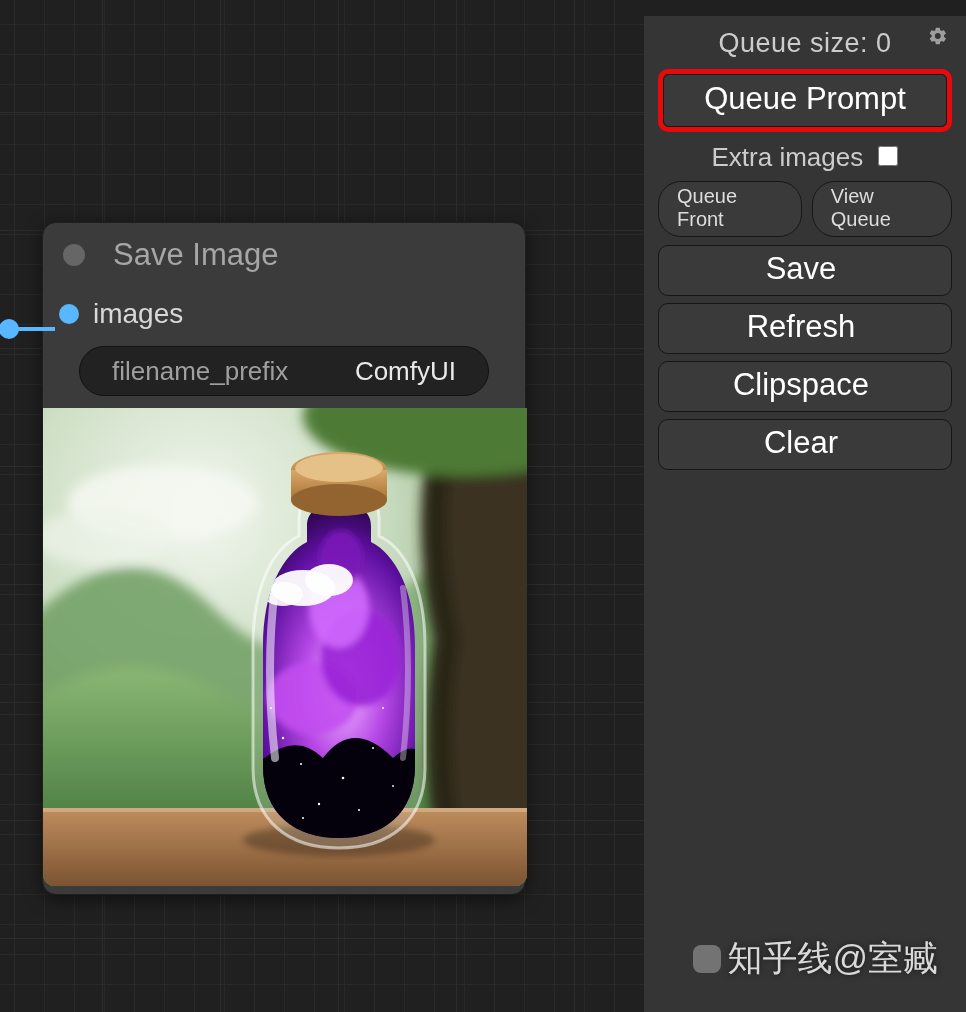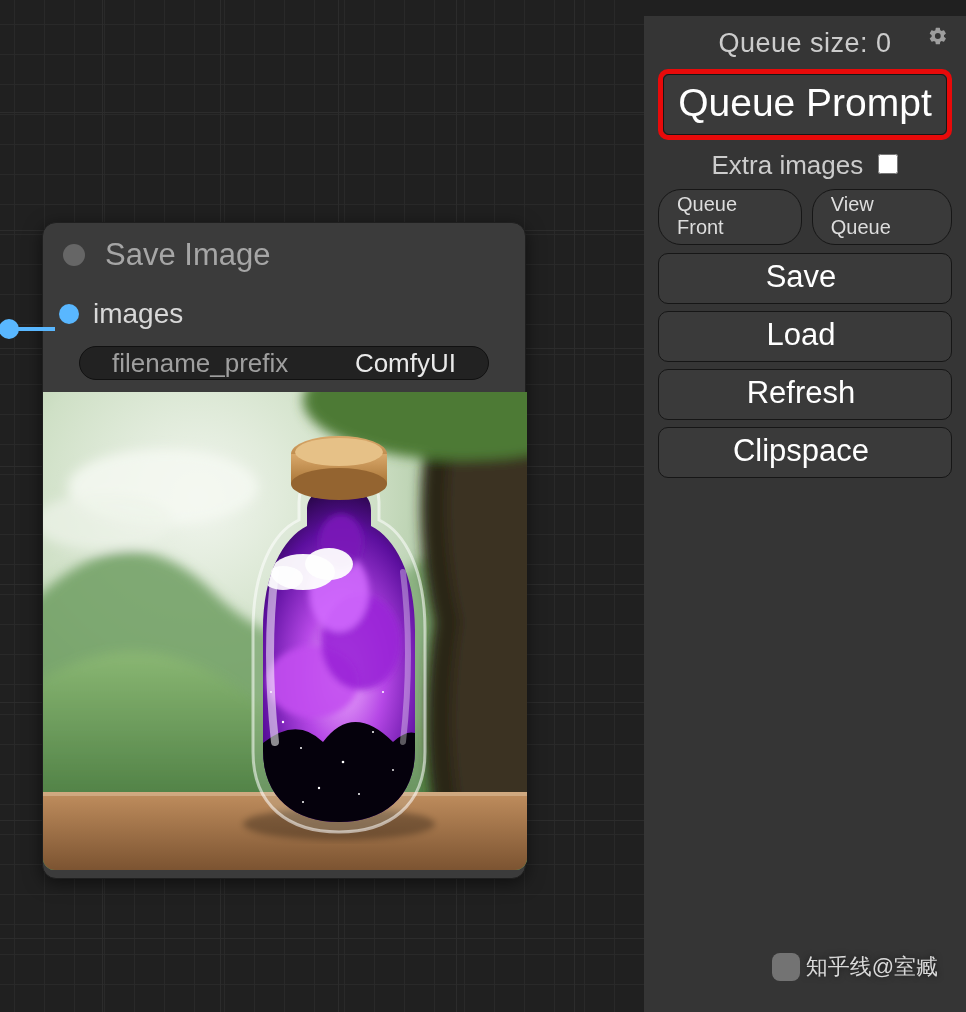--- a/index.html
+++ b/index.html
@@ -58,21 +58,21 @@
     border-radius: 10px;
     padding: 0;
     margin: 0 0 10px 0;
   }
   .queue-prompt-btn {
     width: 100%;
     background: #3a3a3a;
     border: 1px solid #161616;
     border-radius: 6px;
     color: #fff;
-    font-size: 39px;
+    font-size: 31px;
     padding: 6px 0 9px 0;
     text-align: center;
     cursor: pointer;
   }
 
   .extra-options {
     text-align: center;
     font-size: 26px;
     color: #ccc;
     margin: 6px 0 8px 0;
@@ -124,21 +124,21 @@
     background: #3b3b3b;
     border: 1px solid #1f1f1f;
     border-radius: 14px;
     box-shadow: 0 4px 18px rgba(0,0,0,0.55);
     padding-bottom: 8px;
   }
   .node-header {
     display: flex;
     align-items: center;
     padding: 14px 18px 10px 20px;
-    gap: 20px;
+    gap: 28px;
   }
   .node-header .dot {
     width: 22px; height: 22px;
     border-radius: 50%;
     background: #666;
   }
   .node-title {
     color: #a6a6a6;
     font-size: 31px;
   }
@@ -177,21 +177,21 @@
     left: 14px; top: 8px;
     width: 42px; height: 4px;
     background: #59b7ff;
   }
 
   .field-pill {
     margin: 14px 36px 12px 36px;
     background: #222222;
     border: 1px solid #111;
     border-radius: 28px;
-    height: 34px;
+    height: 50px;
     display: flex;
     align-items: center;
     justify-content: space-between;
     padding: 0 32px;
   }
   .field-label { color: #9f9f9f; font-size: 26px; }
   .field-value { color: #e9e9e9; font-size: 26px; }
 
   .preview {
     margin: 0 0 0 0;
@@ -201,21 +201,21 @@
     overflow: hidden;
     position: relative;
     background: linear-gradient(180deg,#b7c9a5 0%, #86a97a 38%, #5d8e57 60%, #3d6e3a 100%);
   }
 
   .watermark {
     position: absolute;
     right: 28px;
     bottom: 30px;
     color: #d9d9d9;
-    font-size: 22px;
+    font-size: 35px;
     font-weight: 500;
     text-shadow: 0 0 6px rgba(0,0,0,0.6);
     display: flex;
     align-items: center;
     gap: 6px;
   }
   .watermark .wm-icon {
     width: 28px; height: 28px;
     border-radius: 8px;
     background: rgba(210,210,210,0.4);
@@ -388,21 +388,21 @@
     <span>Extra images</span>
     <input type="checkbox" style="">
   </div>
 
   <div class="small-btn-row">
     <div class="small-btn">Queue Front</div>
     <div class="small-btn">View Queue</div>
   </div>
 
   <div class="big-btn">Save</div>
-  <div class="big-btn">Load</div>
   <div class="big-btn">Refresh</div>
   <div class="big-btn">Clipspace</div>
+  <div class="big-btn">Clear</div>
 </div>
 
 <div class="watermark">
   <span class="wm-icon"></span>
   <span>知乎线@室臧</span>
 </div>
 
 </body></html>

